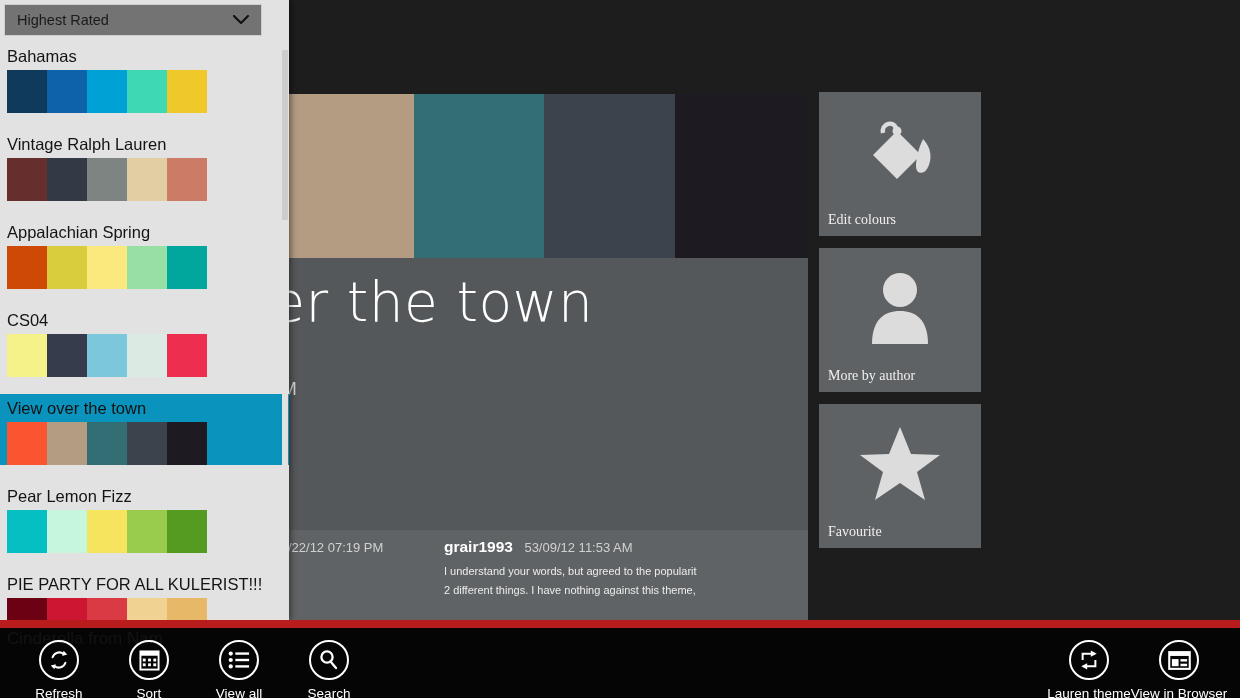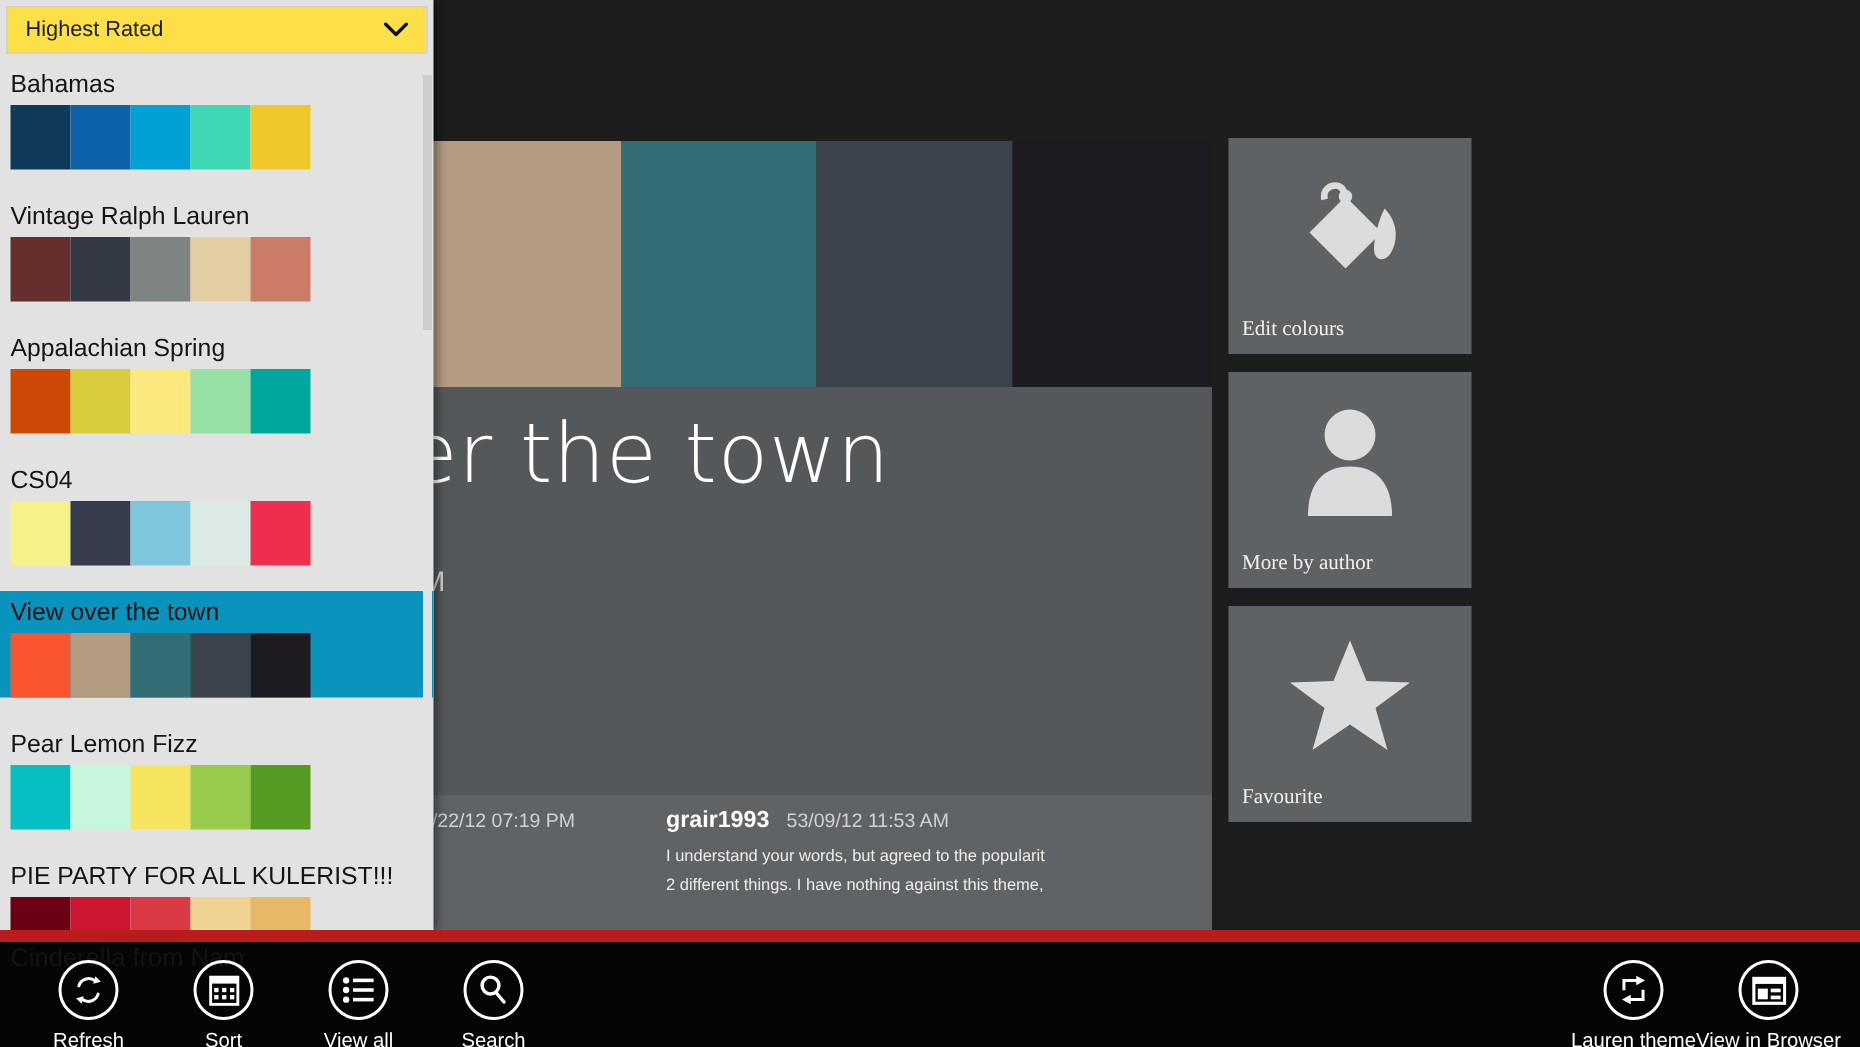--- a/index.html
+++ b/index.html
@@ -67,22 +67,22 @@
   #tile-favourite{ margin-top:0px; }
 
   
   #sidebar{
     position:absolute; left:0; top:0; width:289px; height:620px;
     background:#e2e2e2;
     box-shadow:2px 0 6px rgba(0,0,0,.45);
     overflow:hidden;
   }
   #sort-select{
-    position:absolute; left:4px; top:4px; width:281px; height:32px;
-    background:#fde047; border:1px solid #cfcfcf;
+    position:absolute; left:4px; top:4px; width:258px; height:32px;
+    background:#737373; border:1px solid #cfcfcf;
     display:flex; align-items:center;
   }
   #sort-select .sel-value{
     font-size:14.5px; color:#1a1a1a; margin-left:12px; flex:1;
   }
   #sort-select .chev{ margin-right:12px; display:flex; align-items:center; }
 
   #theme-list{ position:absolute; left:0; top:42px; width:289px; height:578px; }
   .list-item{ position:relative; padding:0 0 0 0; margin-bottom:0; }
   .li-name{

